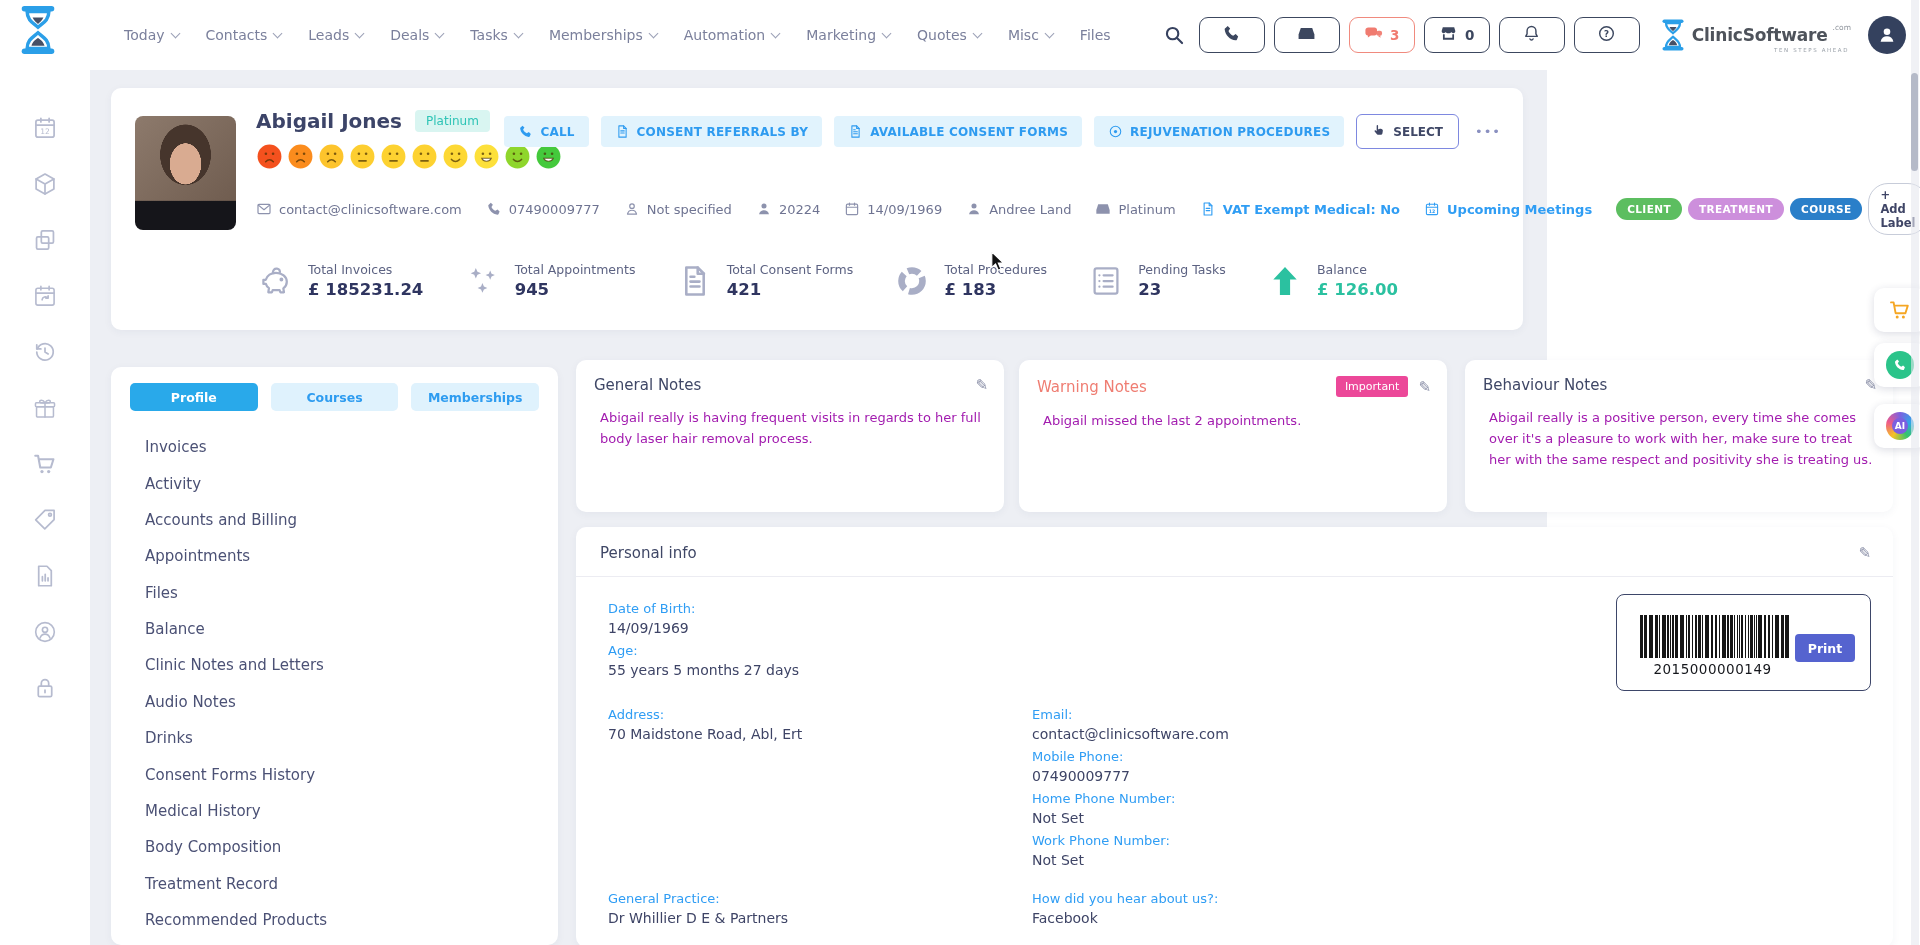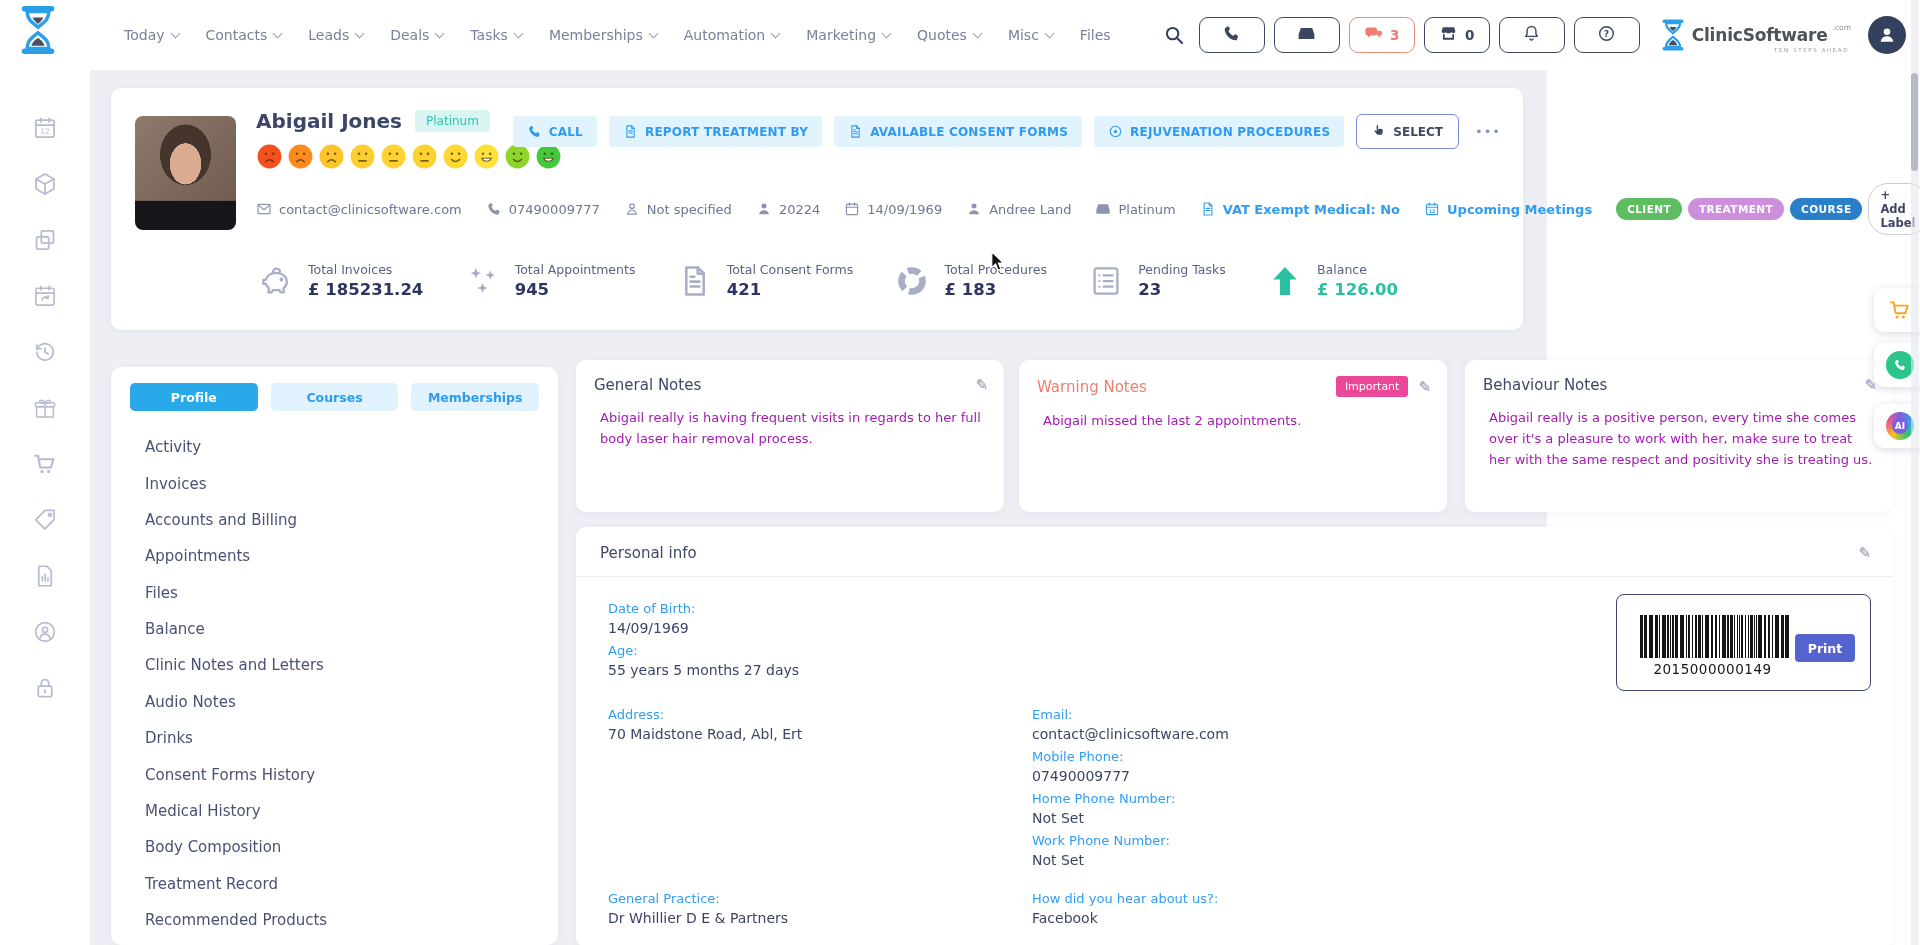--- a/index.html
+++ b/index.html
@@ -444,21 +444,21 @@
             <span class="a-ic"><svg viewBox="0 0 24 24" width="15" height="15" fill="currentColor">
                 <path d="M7.2 2.6 10.3 5.7 8.2 8.9c1 2.6 3.3 4.9 5.9 5.9l3.2-2.1 3.1 3.1-1.5 3.7c-.3.7-1 1.2-1.8 1.1C10 19.9 4.1 14 3.4 6.9c-.1-.8.4-1.5 1.1-1.8z"></path>
               </svg></span>
             <span>CALL</span>
           </button>
           <button class="action-btn">
             <span class="a-ic"><svg viewBox="0 0 24 24" width="15" height="15" fill="none" stroke="currentColor" stroke-width="1.7" stroke-linecap="round" stroke-linejoin="round">
                 <path d="M6.2 3h7.6l4 4v14H6.2z"></path>
                 <path d="M13.8 3v4.2H18M9.2 11h5.6M9.2 14.4h5.6"></path>
               </svg></span>
-            <span>REPORT TREATMENT BY</span>
+            <span>CONSENT REFERRALS BY</span>
           </button>
           <button class="action-btn">
             <span class="a-ic"><svg viewBox="0 0 24 24" width="15" height="15" fill="none" stroke="currentColor" stroke-width="1.7" stroke-linecap="round" stroke-linejoin="round">
                 <path d="M6.2 3h7.6l4 4v14H6.2z"></path>
                 <path d="M13.8 3v4.2H18M9 9.2h2.6M9 12.4h6M9 15.6h6"></path>
               </svg></span>
             <span>AVAILABLE CONSENT FORMS</span>
           </button>
           <button class="action-btn">
             <span class="a-ic"><svg viewBox="0 0 24 24" width="15" height="15">
@@ -562,22 +562,22 @@
       <div class="note-body">Abigail really is a positive person, every time she comes over it's a pleasure to work with her, make sure to treat her with the same respect and positivity she is treating us.</div>
     </section>
 
     <aside class="card left-panel">
       <div class="tabs" id="tabs">
           <div class="tab active">Profile</div>
           <div class="tab">Courses</div>
           <div class="tab">Memberships</div>
         </div>
       <ul class="menu" id="menu">
+          <li>Invoices</li>
           <li>Activity</li>
-          <li>Invoices</li>
           <li>Accounts and Billing</li>
           <li>Appointments</li>
           <li>Files</li>
           <li>Balance</li>
           <li>Clinic Notes and Letters</li>
           <li>Audio Notes</li>
           <li>Drinks</li>
           <li>Consent Forms History</li>
           <li>Medical History</li>
           <li>Body Composition</li>

